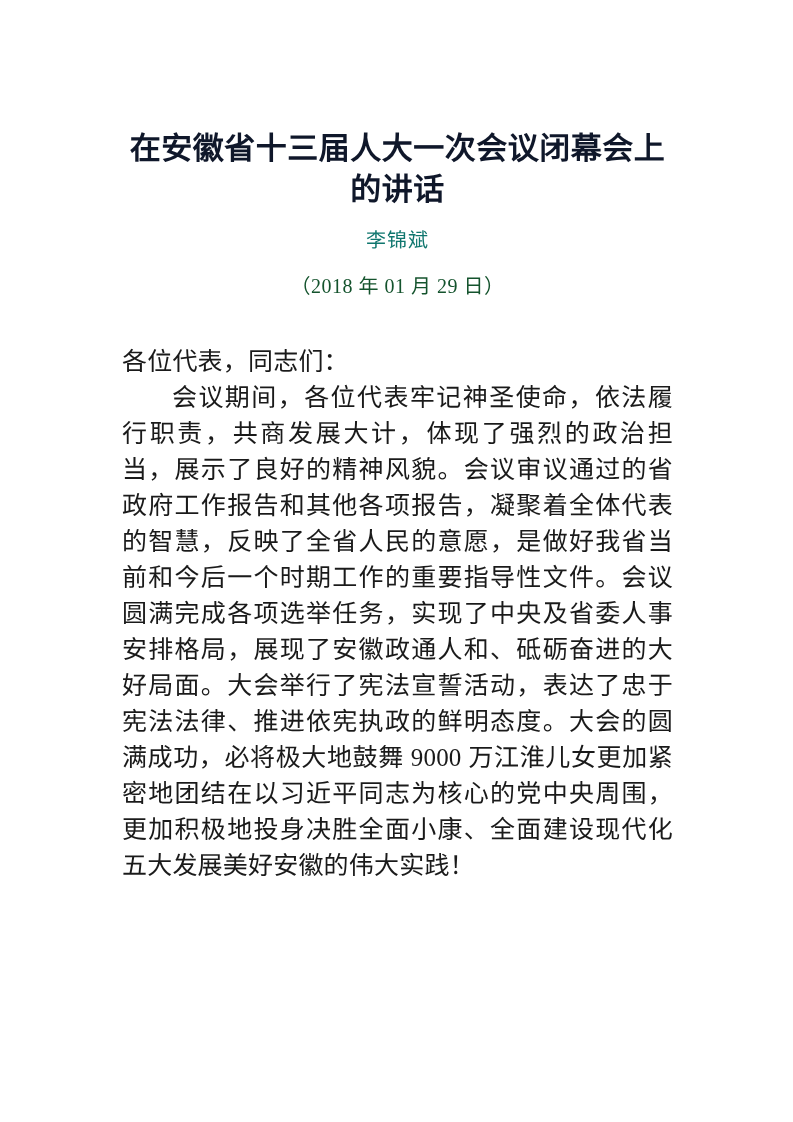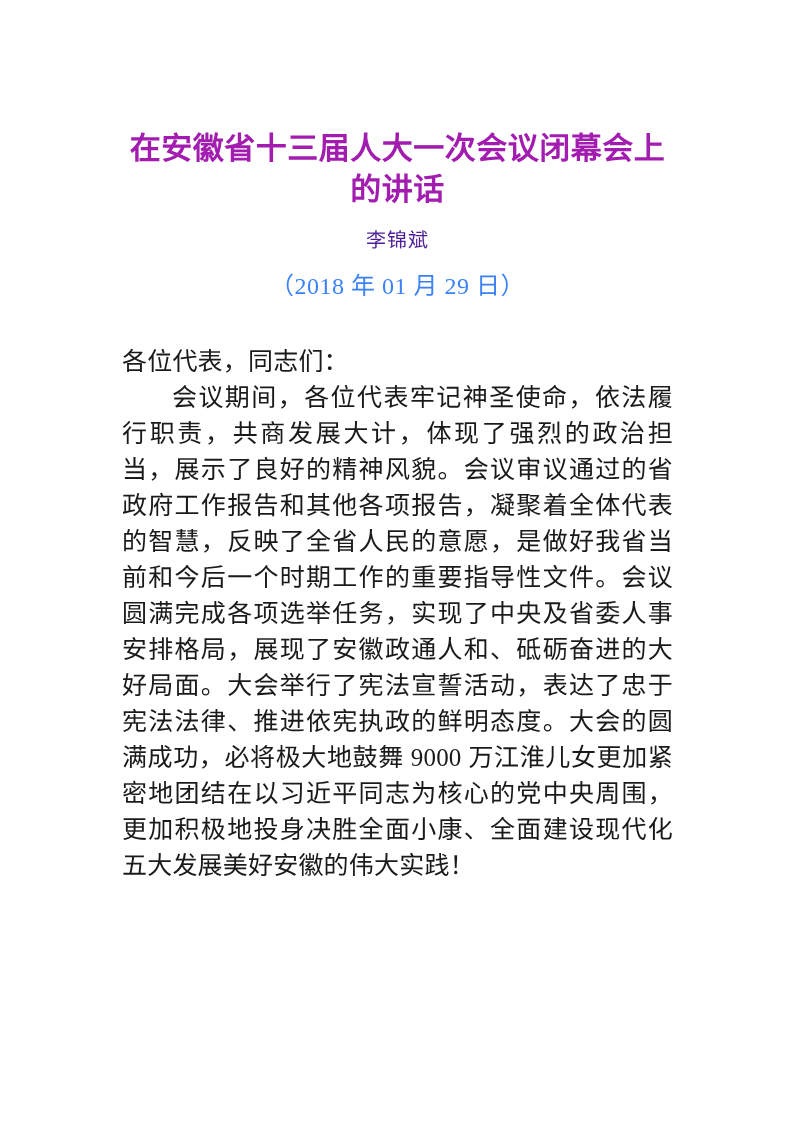--- a/index.html
+++ b/index.html
@@ -28,43 +28,43 @@
 
   
   .doc-title {
     margin: 0;
     padding-top: 128px;
     font-family: "Liberation Serif", "DejaVu Serif", serif;
     font-weight: 700;
     font-size: 31px;
     line-height: 41px;
     text-align: center;
-    color: #a21caf;
+    color: #0f172a;
     letter-spacing: 0.5px;
   }
 
   .doc-author {
     margin: 0;
     padding-top: 16px;
     font-family: "Liberation Serif", "DejaVu Serif", serif;
     font-size: 20px;
     line-height: 28px;
     text-align: center;
-    color: #4c1d95;
+    color: #0f766e;
     letter-spacing: 1px;
   }
 
   .doc-date {
     margin: 0;
     padding-top: 18px;
     font-family: "Liberation Serif", "DejaVu Serif", serif;
-    font-size: 24px;
+    font-size: 20px;
     line-height: 28px;
     text-align: center;
-    color: #3b82f6;
+    color: #14532d;
     letter-spacing: 0.5px;
   }
 
   
   .body-block {
     padding-top: 44px;
   }
 
   .para {
     margin: 0;

